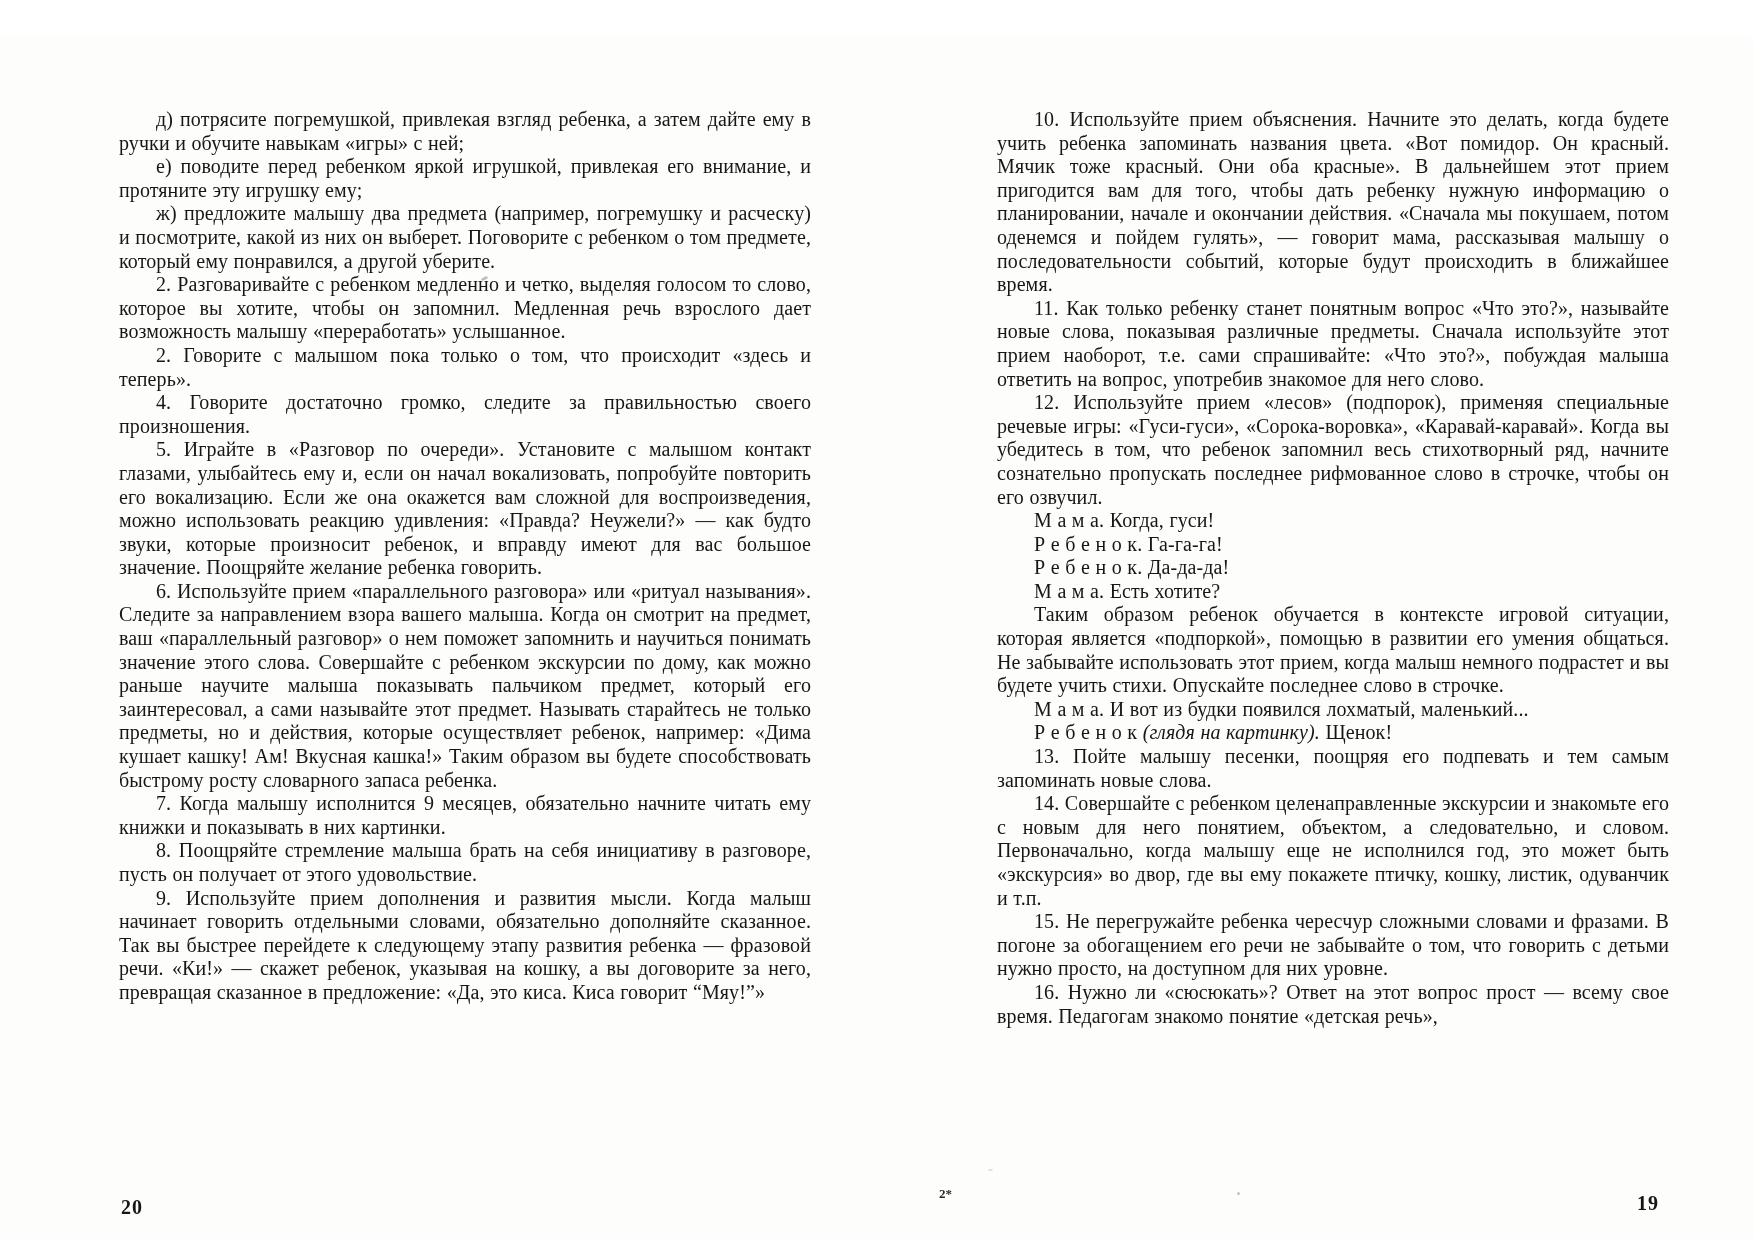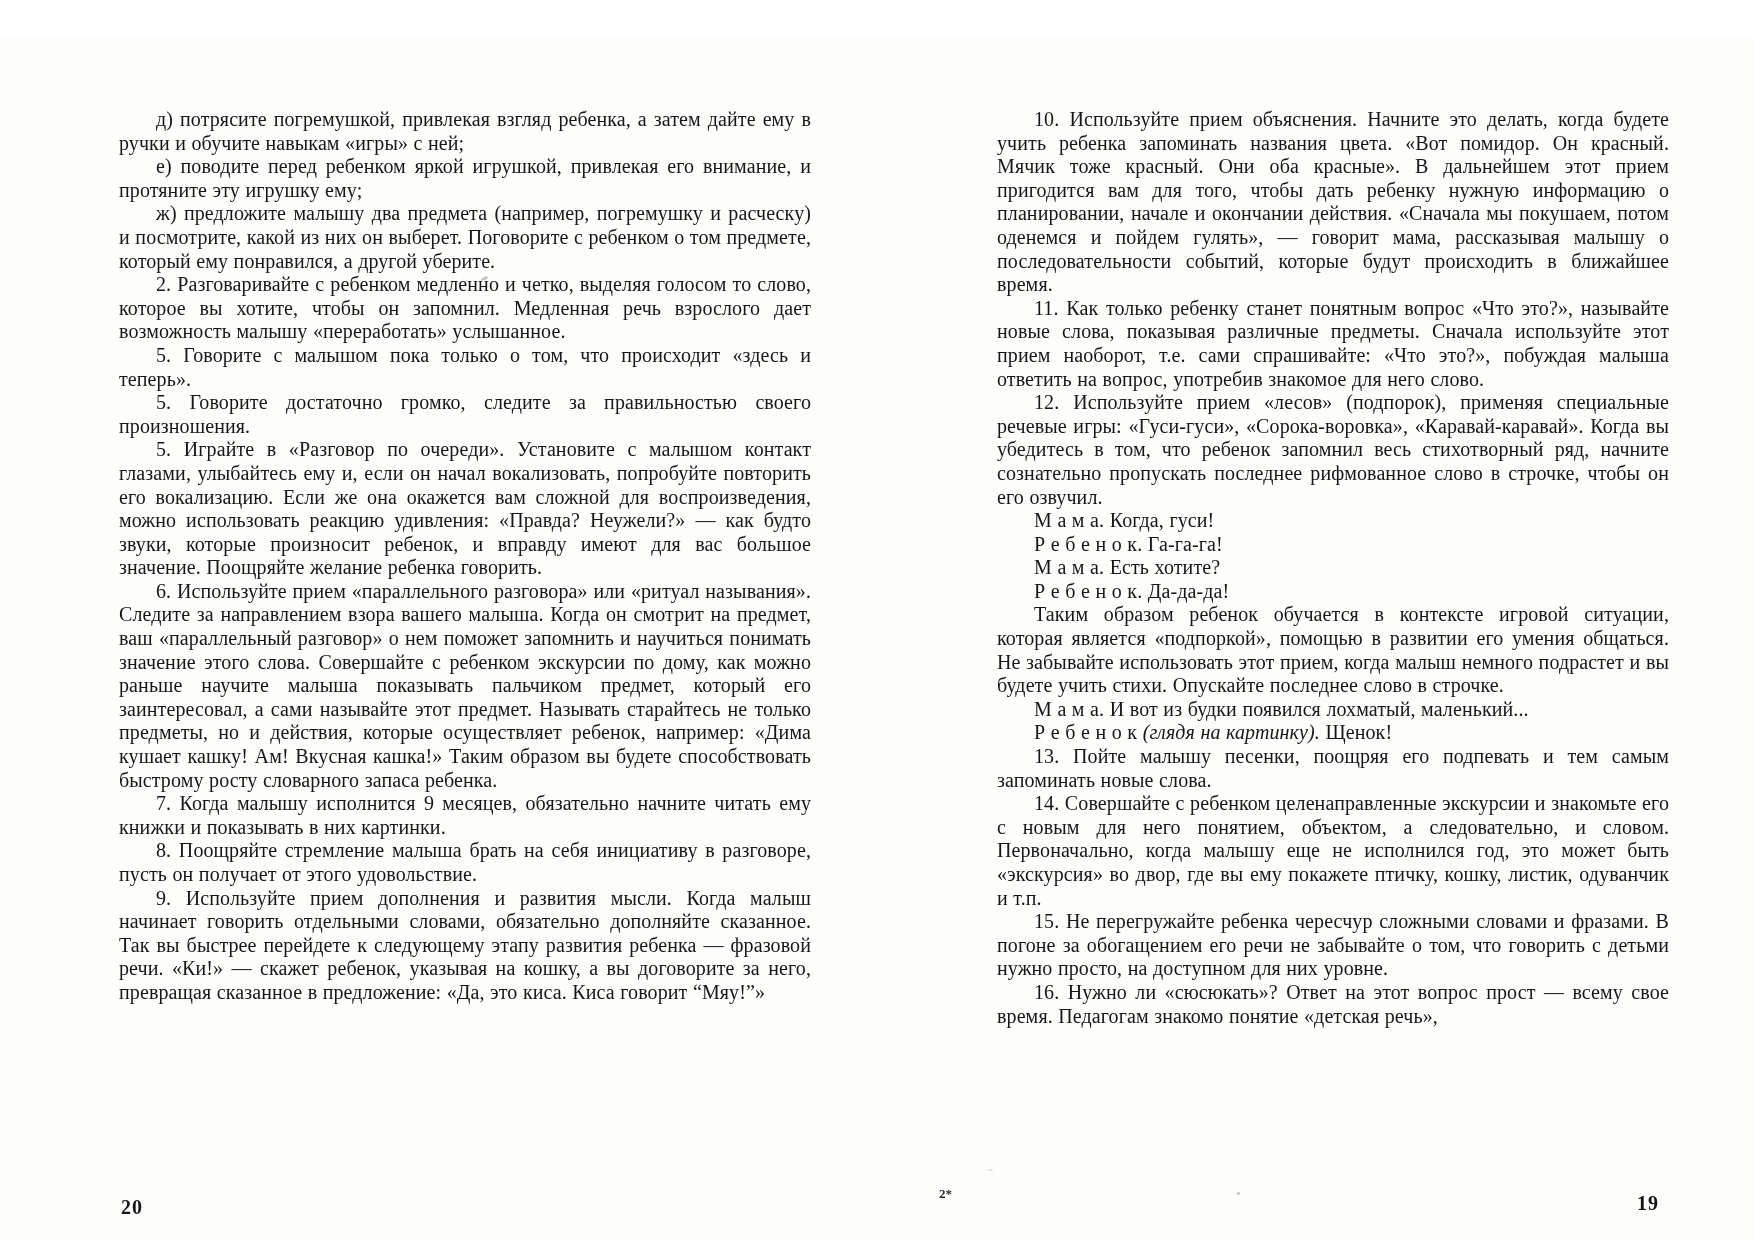--- a/index.html
+++ b/index.html
@@ -51,38 +51,38 @@
 </head>
 <body>
 
 <div class="spread">
 
   <div class="text-column col-left">
     <p class="para">д) потрясите погремушкой, привлекая взгляд ребенка, а затем дайте ему в ручки и обучите навыкам «игры» с ней;</p>
     <p class="para">е) поводите перед ребенком яркой игрушкой, привлекая его внимание, и протяните эту игрушку ему;</p>
     <p class="para">ж) предложите малышу два предмета (например, погремушку и расческу) и посмотрите, какой из них он выберет. Поговорите с ребенком о том предмете, который ему понравился, а другой уберите.</p>
     <p class="para">2. Разговаривайте с ребенком медленно и четко, выделяя голосом то слово, которое вы хотите, чтобы он запомнил. Медленная речь взрослого дает возможность малышу «переработать» услышанное.</p>
-    <p class="para">5. Говорите с малышом пока только о том, что происходит «здесь и теперь».</p>
-    <p class="para">5. Говорите достаточно громко, следите за правильностью своего произношения.</p>
+    <p class="para">2. Говорите с малышом пока только о том, что происходит «здесь и теперь».</p>
+    <p class="para">4. Говорите достаточно громко, следите за правильностью своего произношения.</p>
     <p class="para">5. Играйте в «Разговор по очереди». Установите с малышом контакт глазами, улыбайтесь ему и, если он начал вокализовать, попробуйте повторить его вокализацию. Если же она окажется вам сложной для воспроизведения, можно использовать реакцию удивления: «Правда? Неужели?» — как будто звуки, которые произносит ребенок, и вправду имеют для вас большое значение. Поощряйте желание ребенка говорить.</p>
     <p class="para">6. Используйте прием «параллельного разговора» или «ритуал называния». Следите за направлением взора вашего малыша. Когда он смотрит на предмет, ваш «параллельный разговор» о нем поможет запомнить и научиться понимать значение этого слова. Совершайте с ребенком экскурсии по дому, как можно раньше научите малыша показывать пальчиком предмет, который его заинтересовал, а сами называйте этот предмет. Называть старайтесь не только предметы, но и действия, которые осуществляет ребенок, например: «Дима кушает кашку! Ам! Вкусная кашка!» Таким образом вы будете способствовать быстрому росту словарного запаса ребенка.</p>
     <p class="para">7. Когда малышу исполнится 9 месяцев, обязательно начните читать ему книжки и показывать в них картинки.</p>
     <p class="para">8. Поощряйте стремление малыша брать на себя инициативу в разговоре, пусть он получает от этого удовольствие.</p>
     <p class="para">9. Используйте прием дополнения и развития мысли. Когда малыш начинает говорить отдельными словами, обязательно дополняйте сказанное. Так вы быстрее перейдете к следующему этапу развития ребенка — фразовой речи. «Ки!» — скажет ребенок, указывая на кошку, а вы договорите за него, превращая сказанное в предложение: «Да, это киса. Киса говорит “Мяу!”»</p>
   </div>
   <div class="page-number pn-left">20</div>
 
   <div class="text-column col-right">
     <p class="para">10. Используйте прием объяснения. Начните это делать, когда будете учить ребенка запоминать названия цвета. «Вот помидор. Он красный. Мячик тоже красный. Они оба красные». В дальнейшем этот прием пригодится вам для того, чтобы дать ребенку нужную информацию о планировании, начале и окончании действия. «Сначала мы покушаем, потом оденемся и пойдем гулять», — говорит мама, рассказывая малышу о последовательности событий, которые будут происходить в ближайшее время.</p>
     <p class="para">11. Как только ребенку станет понятным вопрос «Что это?», называйте новые слова, показывая различные предметы. Сначала используйте этот прием наоборот, т.е. сами спрашивайте: «Что это?», побуждая малыша ответить на вопрос, употребив знакомое для него слово.</p>
     <p class="para">12. Используйте прием «лесов» (подпорок), применяя специальные речевые игры: «Гуси-гуси», «Сорока-воровка», «Каравай-каравай». Когда вы убедитесь в том, что ребенок запомнил весь стихотворный ряд, начните сознательно пропускать последнее рифмованное слово в строчке, чтобы он его озвучил.</p>
     <p class="para dialog"><span>М а м а.</span> <span>Когда, гуси!</span></p>
     <p class="para dialog"><span>Р е б е н о к.</span> <span>Га-га-га!</span></p>
+    <p class="para dialog"><span>Р е б е н о к.</span> <span>Да-да-да!</span></p>
     <p class="para dialog"><span>М а м а.</span> <span>Есть хотите?</span></p>
-    <p class="para dialog"><span>Р е б е н о к.</span> <span>Да-да-да!</span></p>
     <p class="para">Таким образом ребенок обучается в контексте игровой ситуации, которая является «подпоркой», помощью в развитии его умения общаться. Не забывайте использовать этот прием, когда малыш немного подрастет и вы будете учить стихи. Опускайте последнее слово в строчке.</p>
     <p class="para dialog"><span>М а м а.</span> <span>И вот из будки появился лохматый, маленький...</span></p>
     <p class="para dialog"><span>Р е б е н о к</span> <em class="aside">(глядя на картинку).</em> <span>Щенок!</span></p>
     <p class="para">13. Пойте малышу песенки, поощряя его подпевать и тем самым запоминать новые слова.</p>
     <p class="para">14. Совершайте с ребенком целенаправленные экскурсии и знакомьте его с новым для него понятием, объектом, а следовательно, и словом. Первоначально, когда малышу еще не исполнился год, это может быть «экскурсия» во двор, где вы ему покажете птичку, кошку, листик, одуванчик и т.п.</p>
     <p class="para">15. Не перегружайте ребенка чересчур сложными словами и фразами. В погоне за обогащением его речи не забывайте о том, что говорить с детьми нужно просто, на доступном для них уровне.</p>
     <p class="para">16. Нужно ли «сюсюкать»? Ответ на этот вопрос прост — всему свое время. Педагогам знакомо понятие «детская речь»,</p>
   </div>
   <div class="signature-mark">2*</div>
   <div class="page-number pn-right">19</div>

